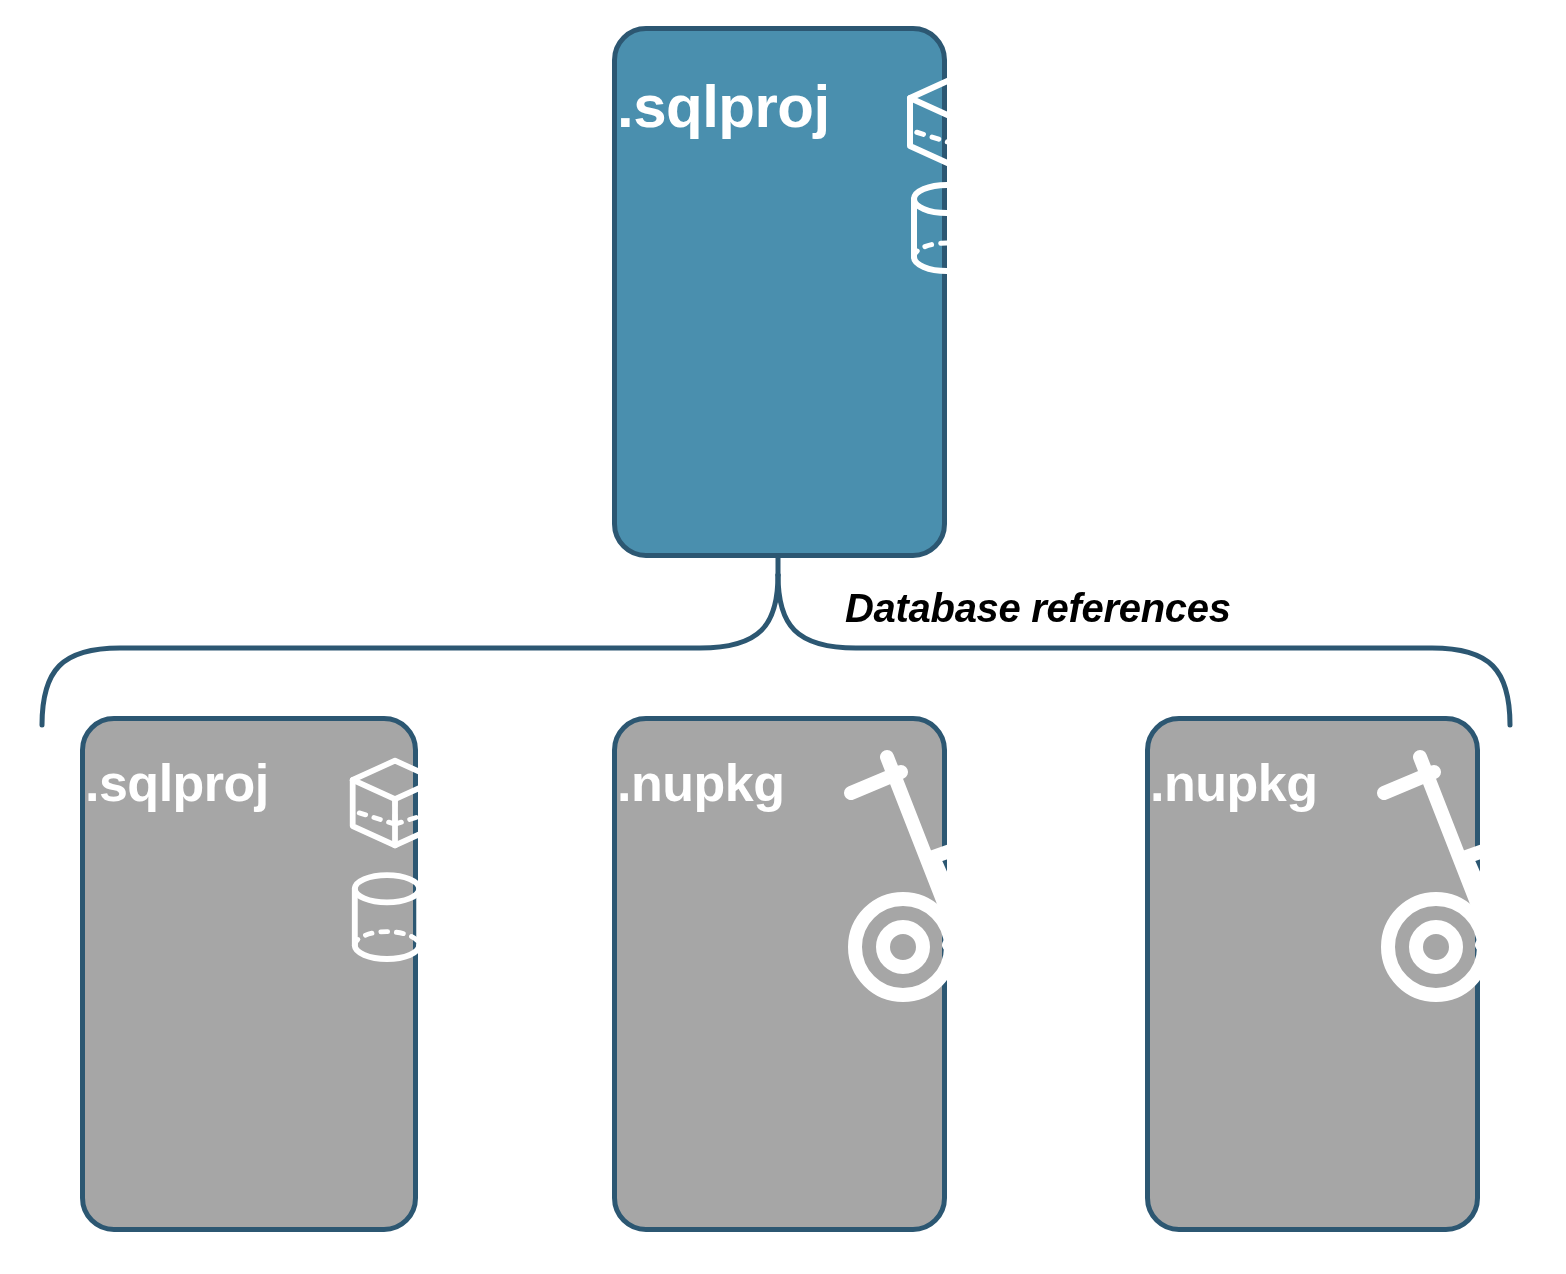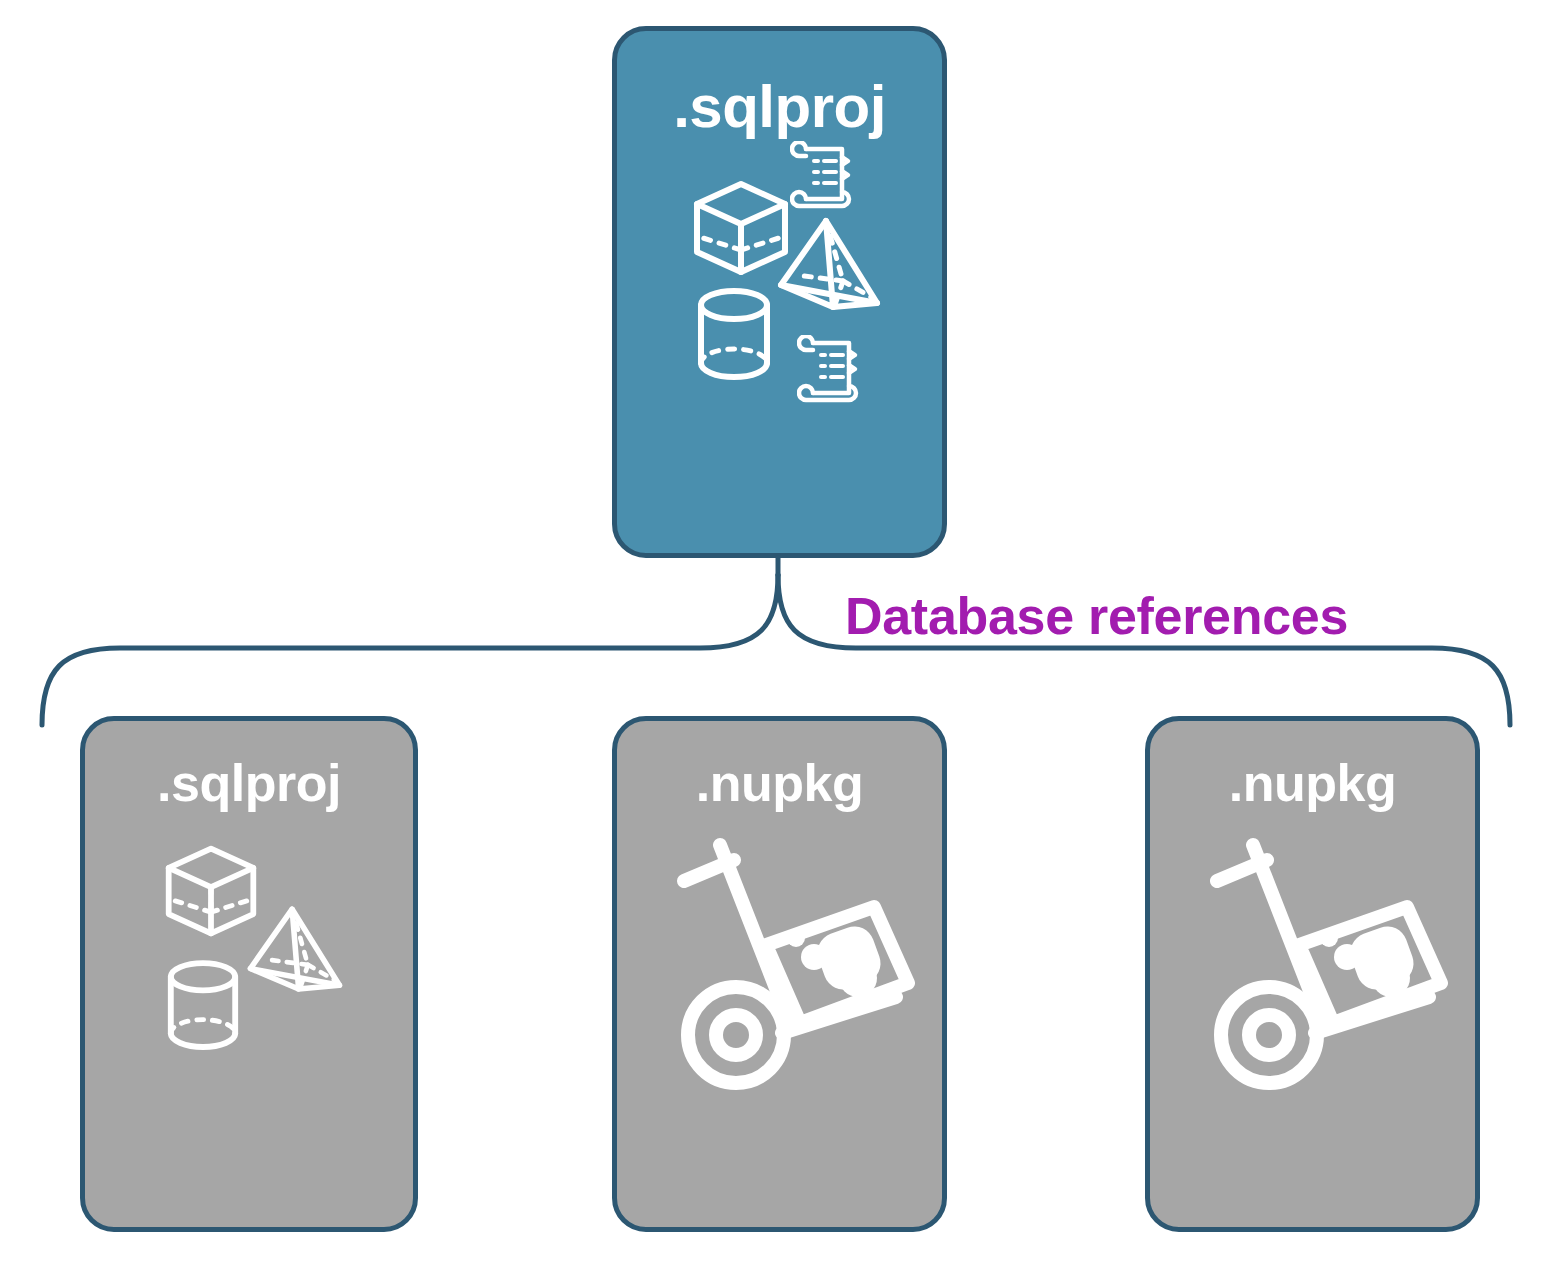--- a/index.html
+++ b/index.html
@@ -19,21 +19,20 @@
     overflow: hidden;
   }
 
   
   .node {
     position: absolute;
     box-sizing: border-box;
     border: 5px solid #2C5772;
     border-radius: 34px;
     display: flex;
-    flex-direction: column;
   }
   .node.primary  { background: #4A8FAE; }
   .node.secondary{ background: #A6A6A6; }
 
   .node-title {
     color: #ffffff;
     font-weight: bold;
     letter-spacing: -0.5px;
     line-height: 1;
     text-align: center;
@@ -57,26 +56,27 @@
     width: 1566px;
     height: 260px;
     pointer-events: none;
   }
 
   
   #brace-label {
     position: absolute;
     left: 845px;
     top: 586px;
-    font-size: 52px;
+    font-size: 40px;
     font-weight: bold;
-    color: #a21caf;
+    color: #000000;
     letter-spacing: -0.3px;
     white-space: nowrap;
     user-select: none;
+    font-style: italic;
   }
 </style>
 </head>
 <body>
 
 <div id="canvas">
 
   <div class="node primary" style="left:612px; top:26px; width:335px; height:532px;">
 
     <div class="node-title">.sqlproj</div>

